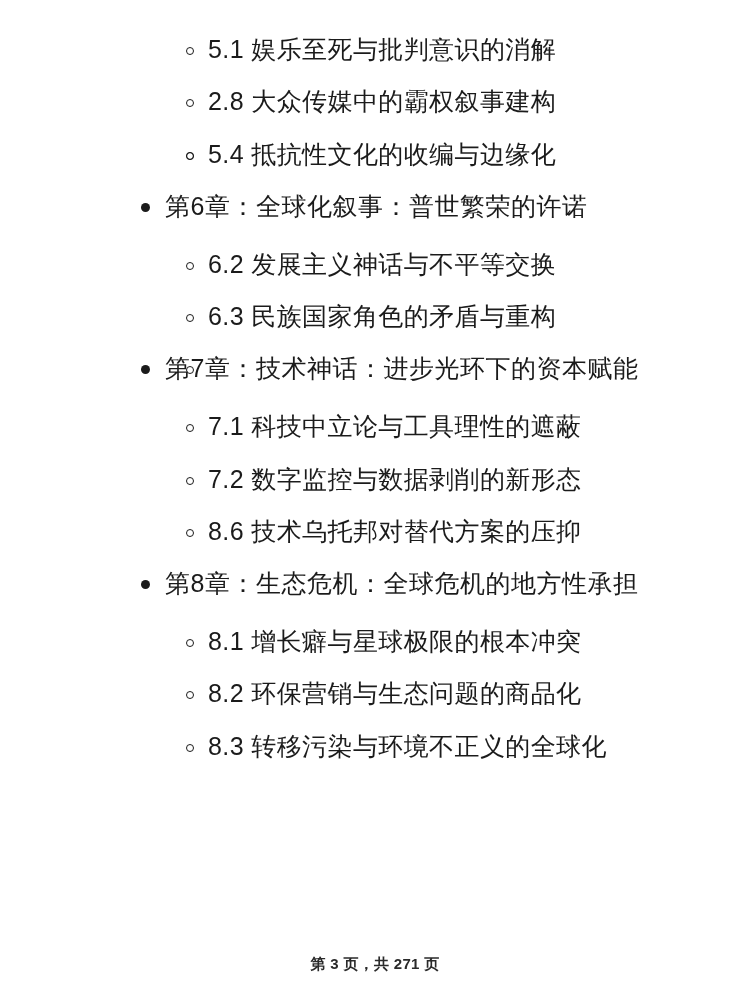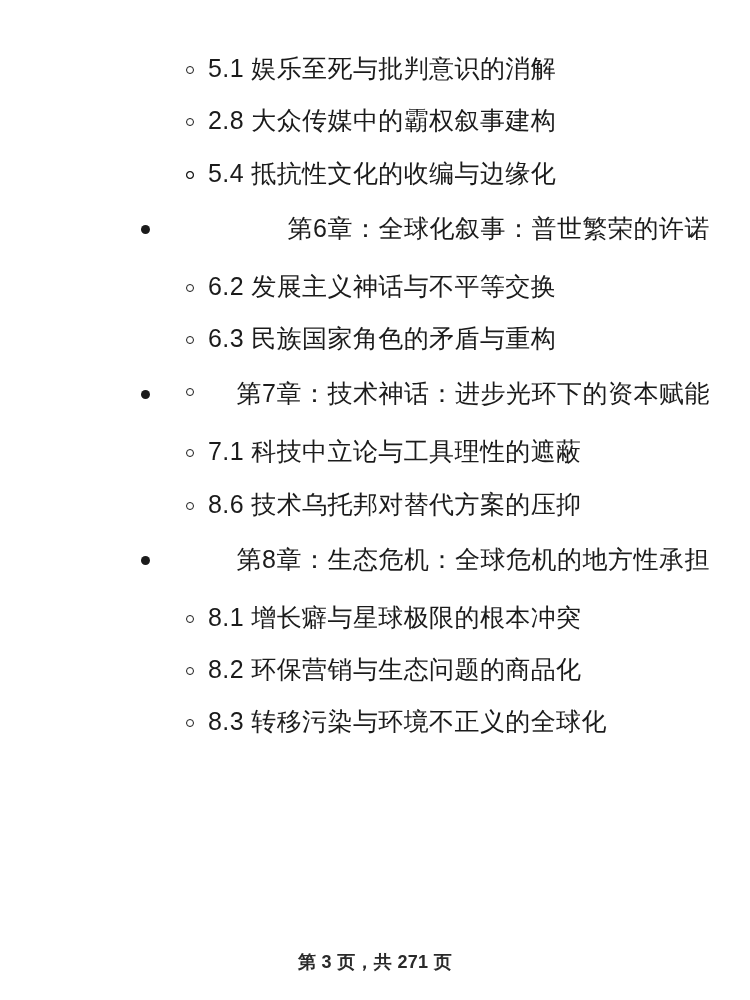--- a/index.html
+++ b/index.html
@@ -12,42 +12,41 @@
     background: #ffffff;
     font-family: "Liberation Sans", "DejaVu Sans", sans-serif;
     color: #1a1a1a;
     overflow: hidden;
     position: relative;
   }
   .page {
     box-sizing: border-box;
     width: 750px;
     height: 1000px;
-    padding: 53px 40px 0 40px;
+    padding: 34px 40px 0 40px;
     position: relative;
   }
   .toc {
     list-style: none;
     margin: 0;
     padding: 0;
   }
   
   .chapter {
     position: relative;
     padding-left: 125px;
     margin: 0;
     font-size: 25px;
     line-height: 1.2;
     letter-spacing: 0.5px;
     color: #1b1b1b;
   }
   .chapter-row {
-    margin-top: 24px;
+    margin-top: 18px;
     margin-bottom: 18px;
-    text-align: right;
   }
   .chapter .bullet {
     position: absolute;
     left: 101px;
     top: 12px;
     width: 9px;
     height: 9px;
     border-radius: 50%;
     background: #1b1b1b;
   }
@@ -74,21 +73,21 @@
   }
   .group-gap {
     height: 10px;
   }
   .footer {
     position: absolute;
     left: 0;
     right: 0;
     bottom: 26px;
     text-align: center;
-    font-size: 18px;
+    font-size: 15px;
     font-weight: bold;
     color: #2a2a2a;
     letter-spacing: 0.3px;
   }
 </style>
 </head>
 <body>
 
 <div class="page">
 
@@ -135,20 +134,24 @@
     </li>
 
     <div class="group-gap"></div>
 
     <li class="section">
       <span class="bullet-hollow"></span>
       <span>7.1 科技中立论与工具理性的遮蔽</span>
     </li>
     <li class="section">
       <span class="bullet-hollow"></span>
+      <span>7.2 数字监控与数据剥削的新形态</span>
+    </li>
+    <li class="section">
+      <span class="bullet-hollow"></span>
       <span>8.6 技术乌托邦对替代方案的压抑</span>
     </li>
 
     <li class="chapter chapter-row">
       <span class="bullet"></span>
       <span>第8章：生态危机：全球危机的地方性承担</span>
     </li>
 
     <div class="group-gap"></div>
 

